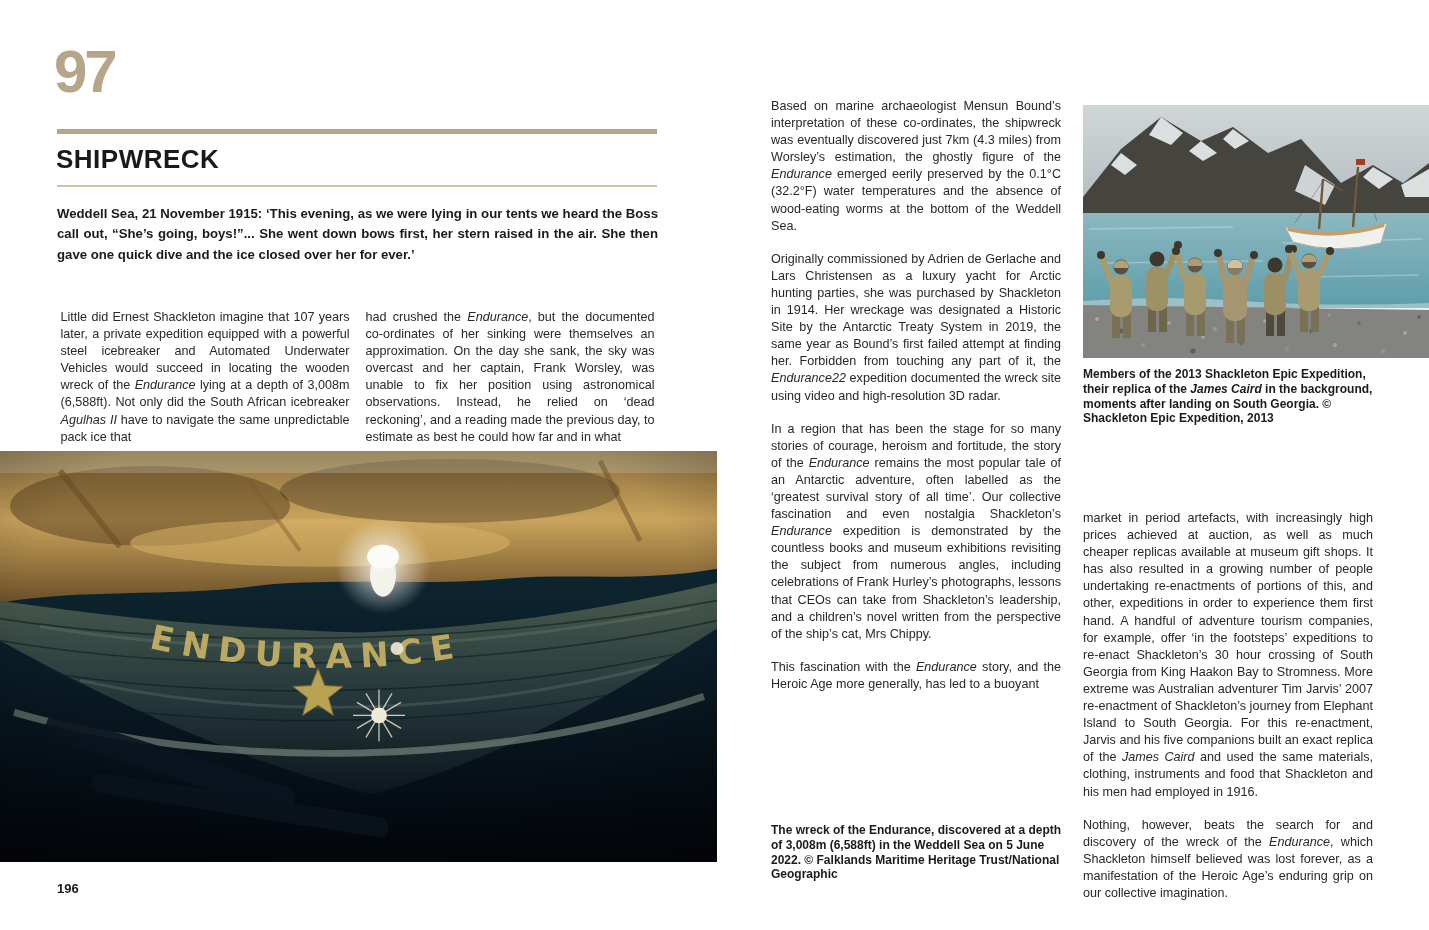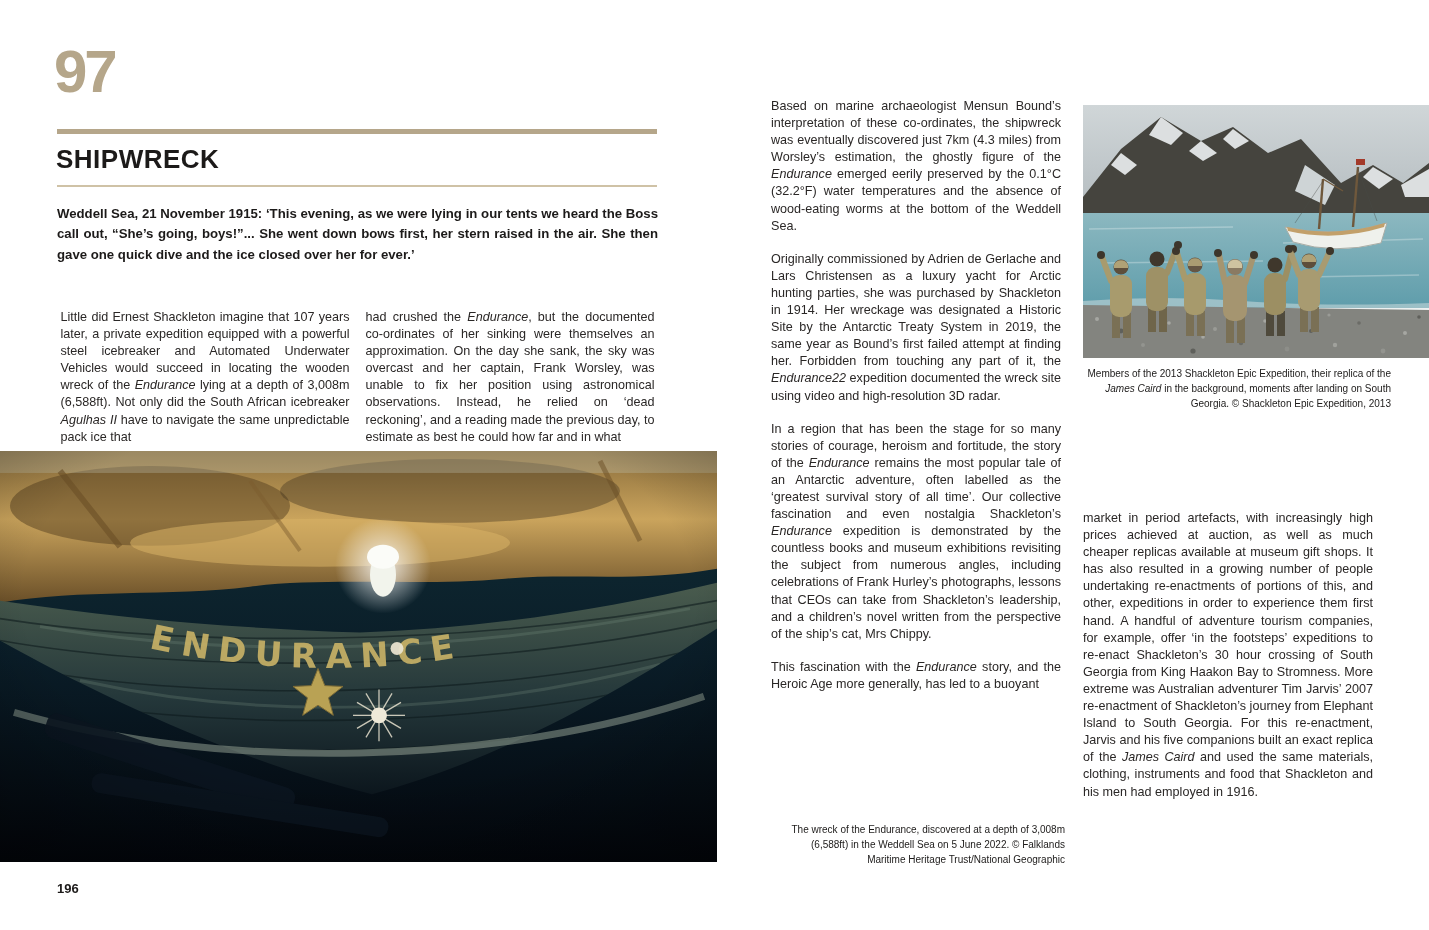--- a/index.html
+++ b/index.html
@@ -20,21 +20,21 @@
   .standfirst{
     position:absolute;left:57px;top:204px;width:601px;margin:0;
     font-size:13.2px;font-weight:bold;line-height:1.55;text-align:justify;color:#1c1a19;
   }
   .cols{position:absolute;left:57px;top:309px;width:601px;display:flex;gap:16px;justify-content:center;}
   .col{width:289px;margin:0;}
   .body{font-size:12.6px;line-height:17.1px;text-align:justify;color:#2a2726;}
   .mid-col{position:absolute;left:771px;top:98px;width:290px;}
   .mid-col p.body,.right-col p.body{margin:0 0 16px 0;}
   .right-col{position:absolute;left:1083px;top:472px;width:290px;margin-top:38px;}
-  .caption{font-size:10px;font-weight:normal;line-height:14.8px;margin:0;color:#1c1a19;text-align:right;}
+  .caption{font-size:12px;font-weight:bold;line-height:14.8px;margin:0;color:#1c1a19;text-align:left;}
   .cap-mid{position:absolute;left:771px;top:823px;width:294px;}
   .cap-right{position:absolute;left:1083px;top:367px;width:308px;}
   figure{margin:0;padding:0;}
   .photo-wreck{position:absolute;left:0;top:451px;width:717px;height:411px;}
   .photo-expedition{position:absolute;left:1083px;top:105px;width:346px;height:253px;}
   .pagenum{position:absolute;top:881px;font-size:13px;font-weight:bold;color:#1c1a19;}
   .pn-left{left:57px;}
   .pn-right{left:1336px;width:36px;text-align:left;margin-top:46px;}
   i{font-style:italic;}
 </style>
@@ -289,18 +289,19 @@
               <path d="M-7,-72 A7.5,7.5 0 0 1 7,-72 L7,-69 L-7,-69 Z" fill="#b0a276"></path>
           </g>
         </g>
       </svg>
     </figure>
 
     <p class="caption cap-right">Members of the 2013 Shackleton Epic Expedition, their replica of the <i>James Caird</i> in the background, moments after landing on South Georgia. © Shackleton Epic Expedition, 2013</p>
 
     <div class="right-col">
       <p class="body">market in period artefacts, with increasingly high prices achieved at auction, as well as much cheaper replicas available at museum gift shops. It has also resulted in a growing number of people undertaking re-enactments of portions of this, and other, expeditions in order to experience them first hand. A handful of adventure tourism companies, for example, offer ‘in the footsteps’ expeditions to re-enact Shackleton’s 30 hour crossing of South Georgia from King Haakon Bay to Stromness. More extreme was Australian adventurer Tim Jarvis’ 2007 re-enactment of Shackleton’s journey from Elephant Island to South Georgia. For this re-enactment, Jarvis and his five companions built an exact replica of the <i>James Caird</i> and used the same materials, clothing, instruments and food that Shackleton and his men had employed in 1916.</p>
+      <p class="body">Nothing, however, beats the search for and discovery of the wreck of the <i>Endurance</i>, which Shackleton himself believed was lost forever, as a manifestation of the Heroic Age’s enduring grip on our collective imagination.</p>
     </div>
 
     <div class="pagenum pn-right">197</div>
   </section>
 
 </div>
 
 </body></html>

